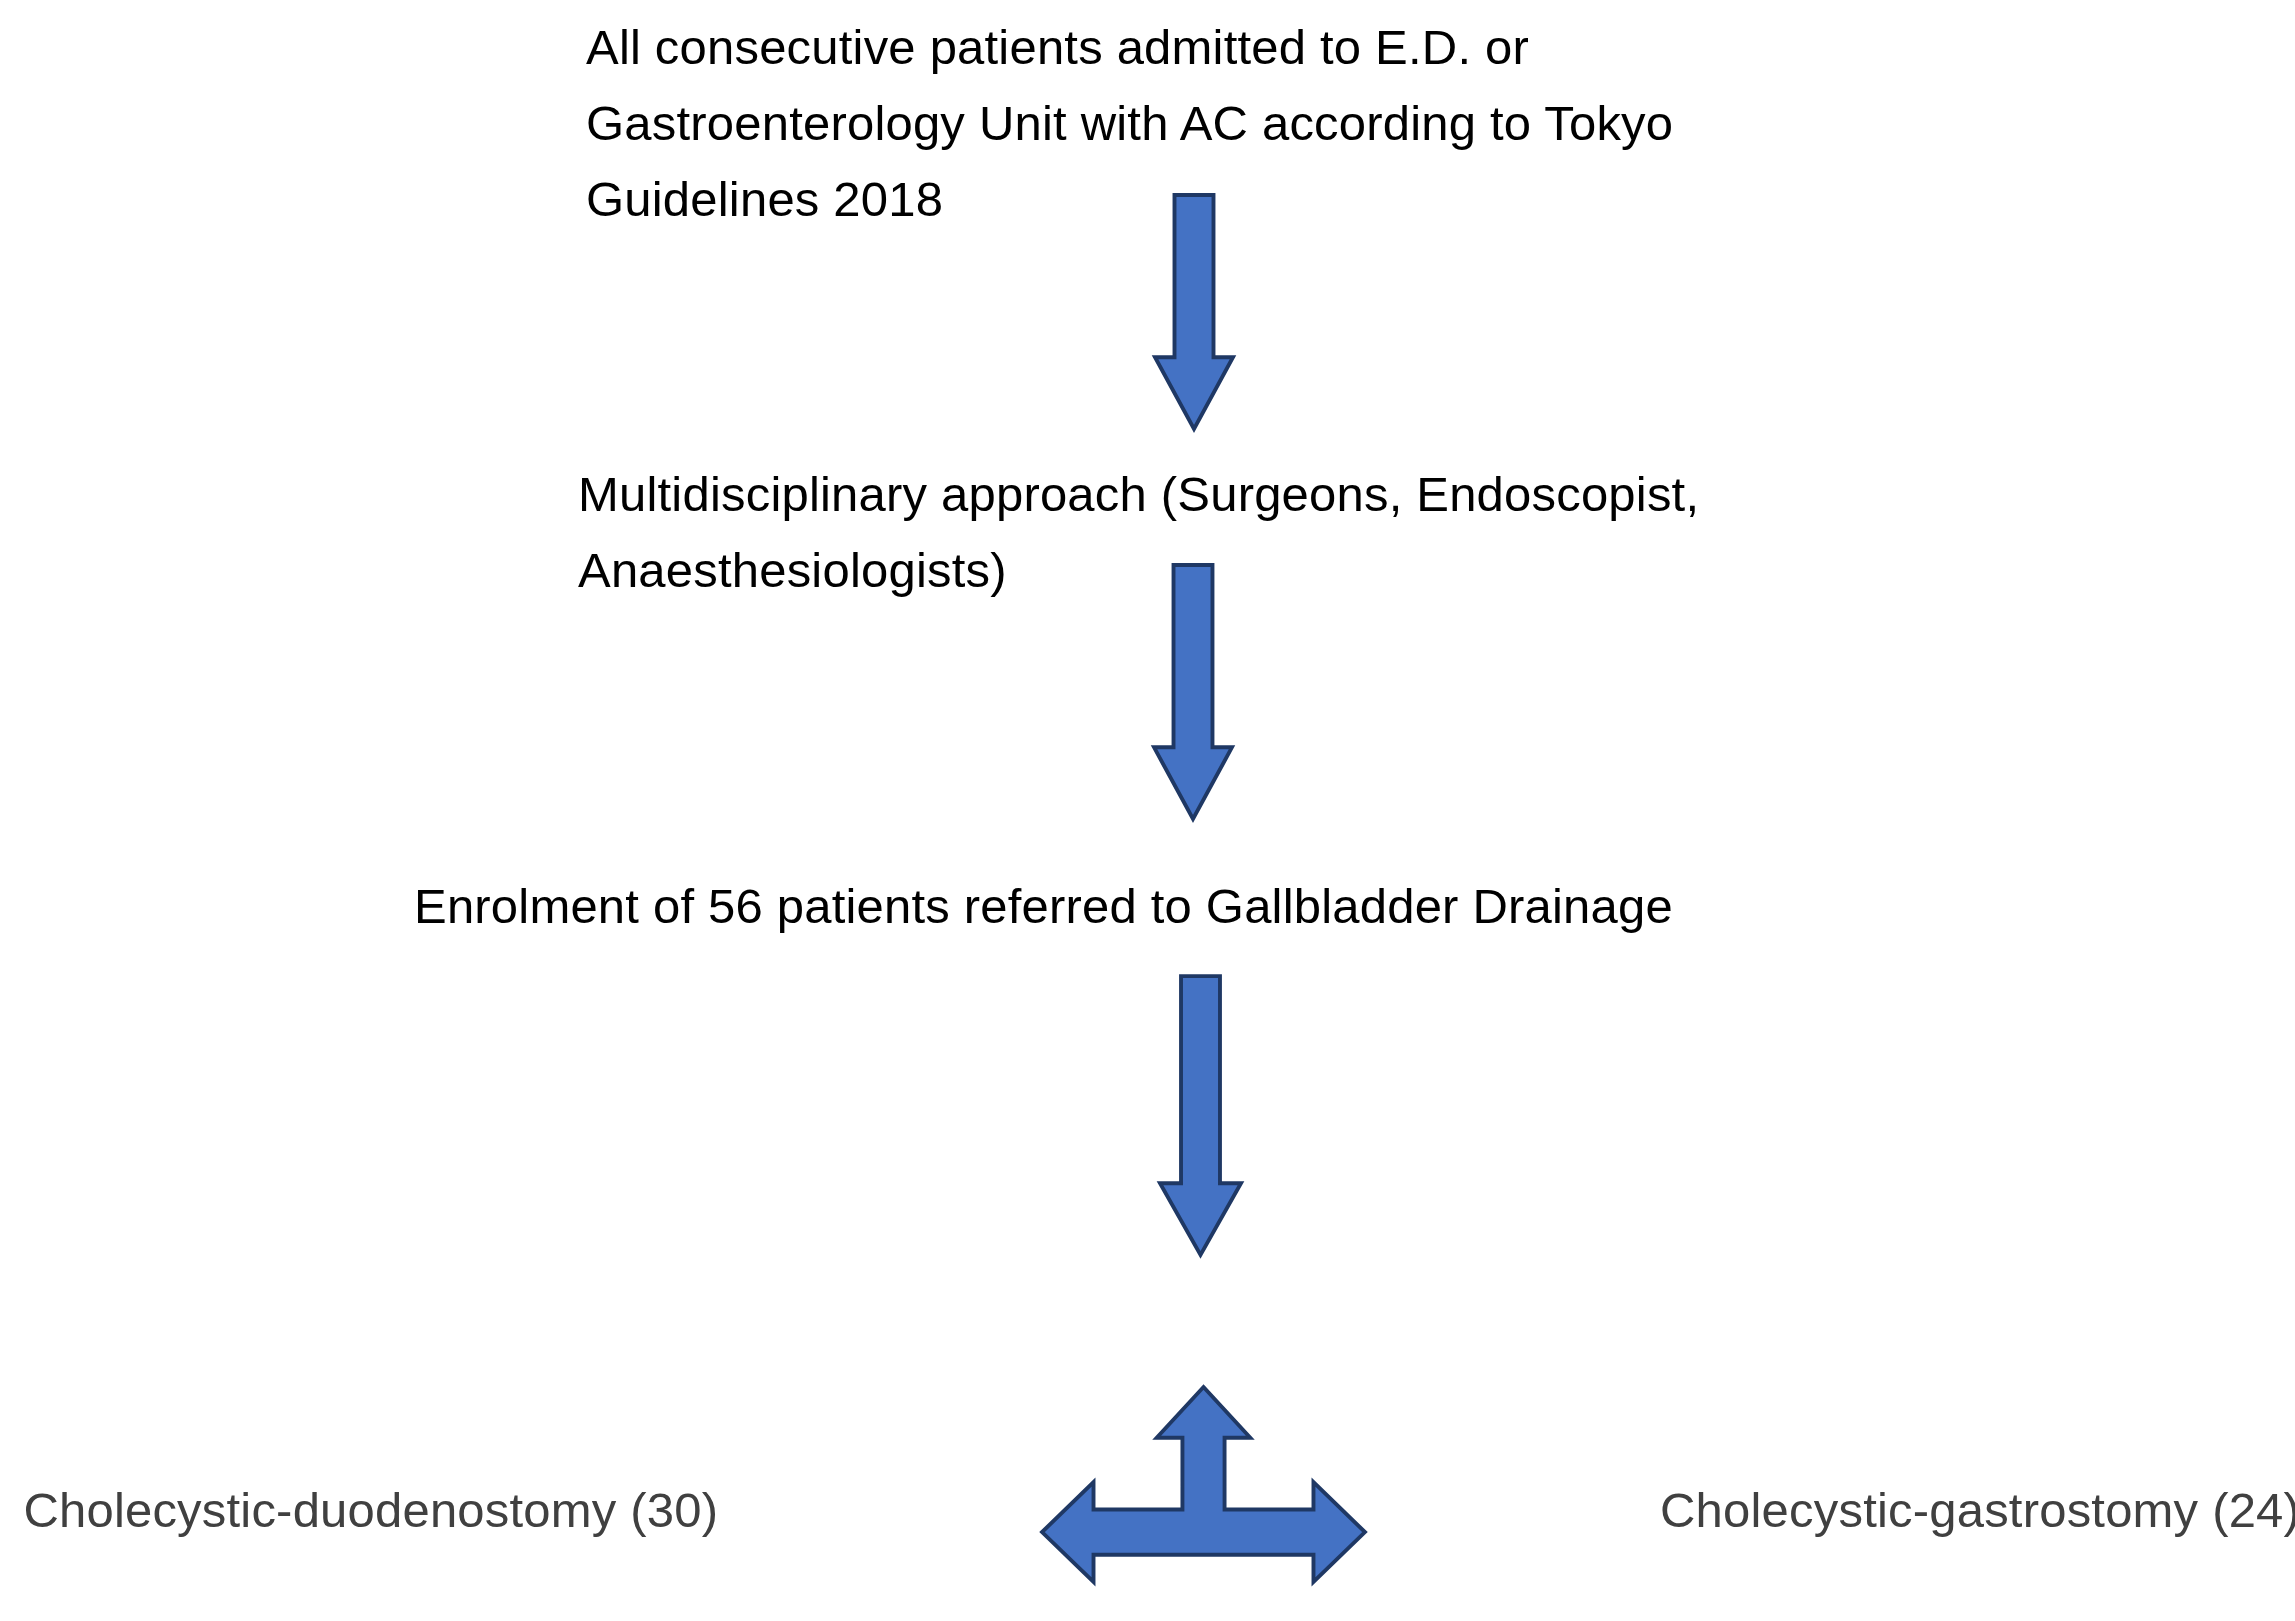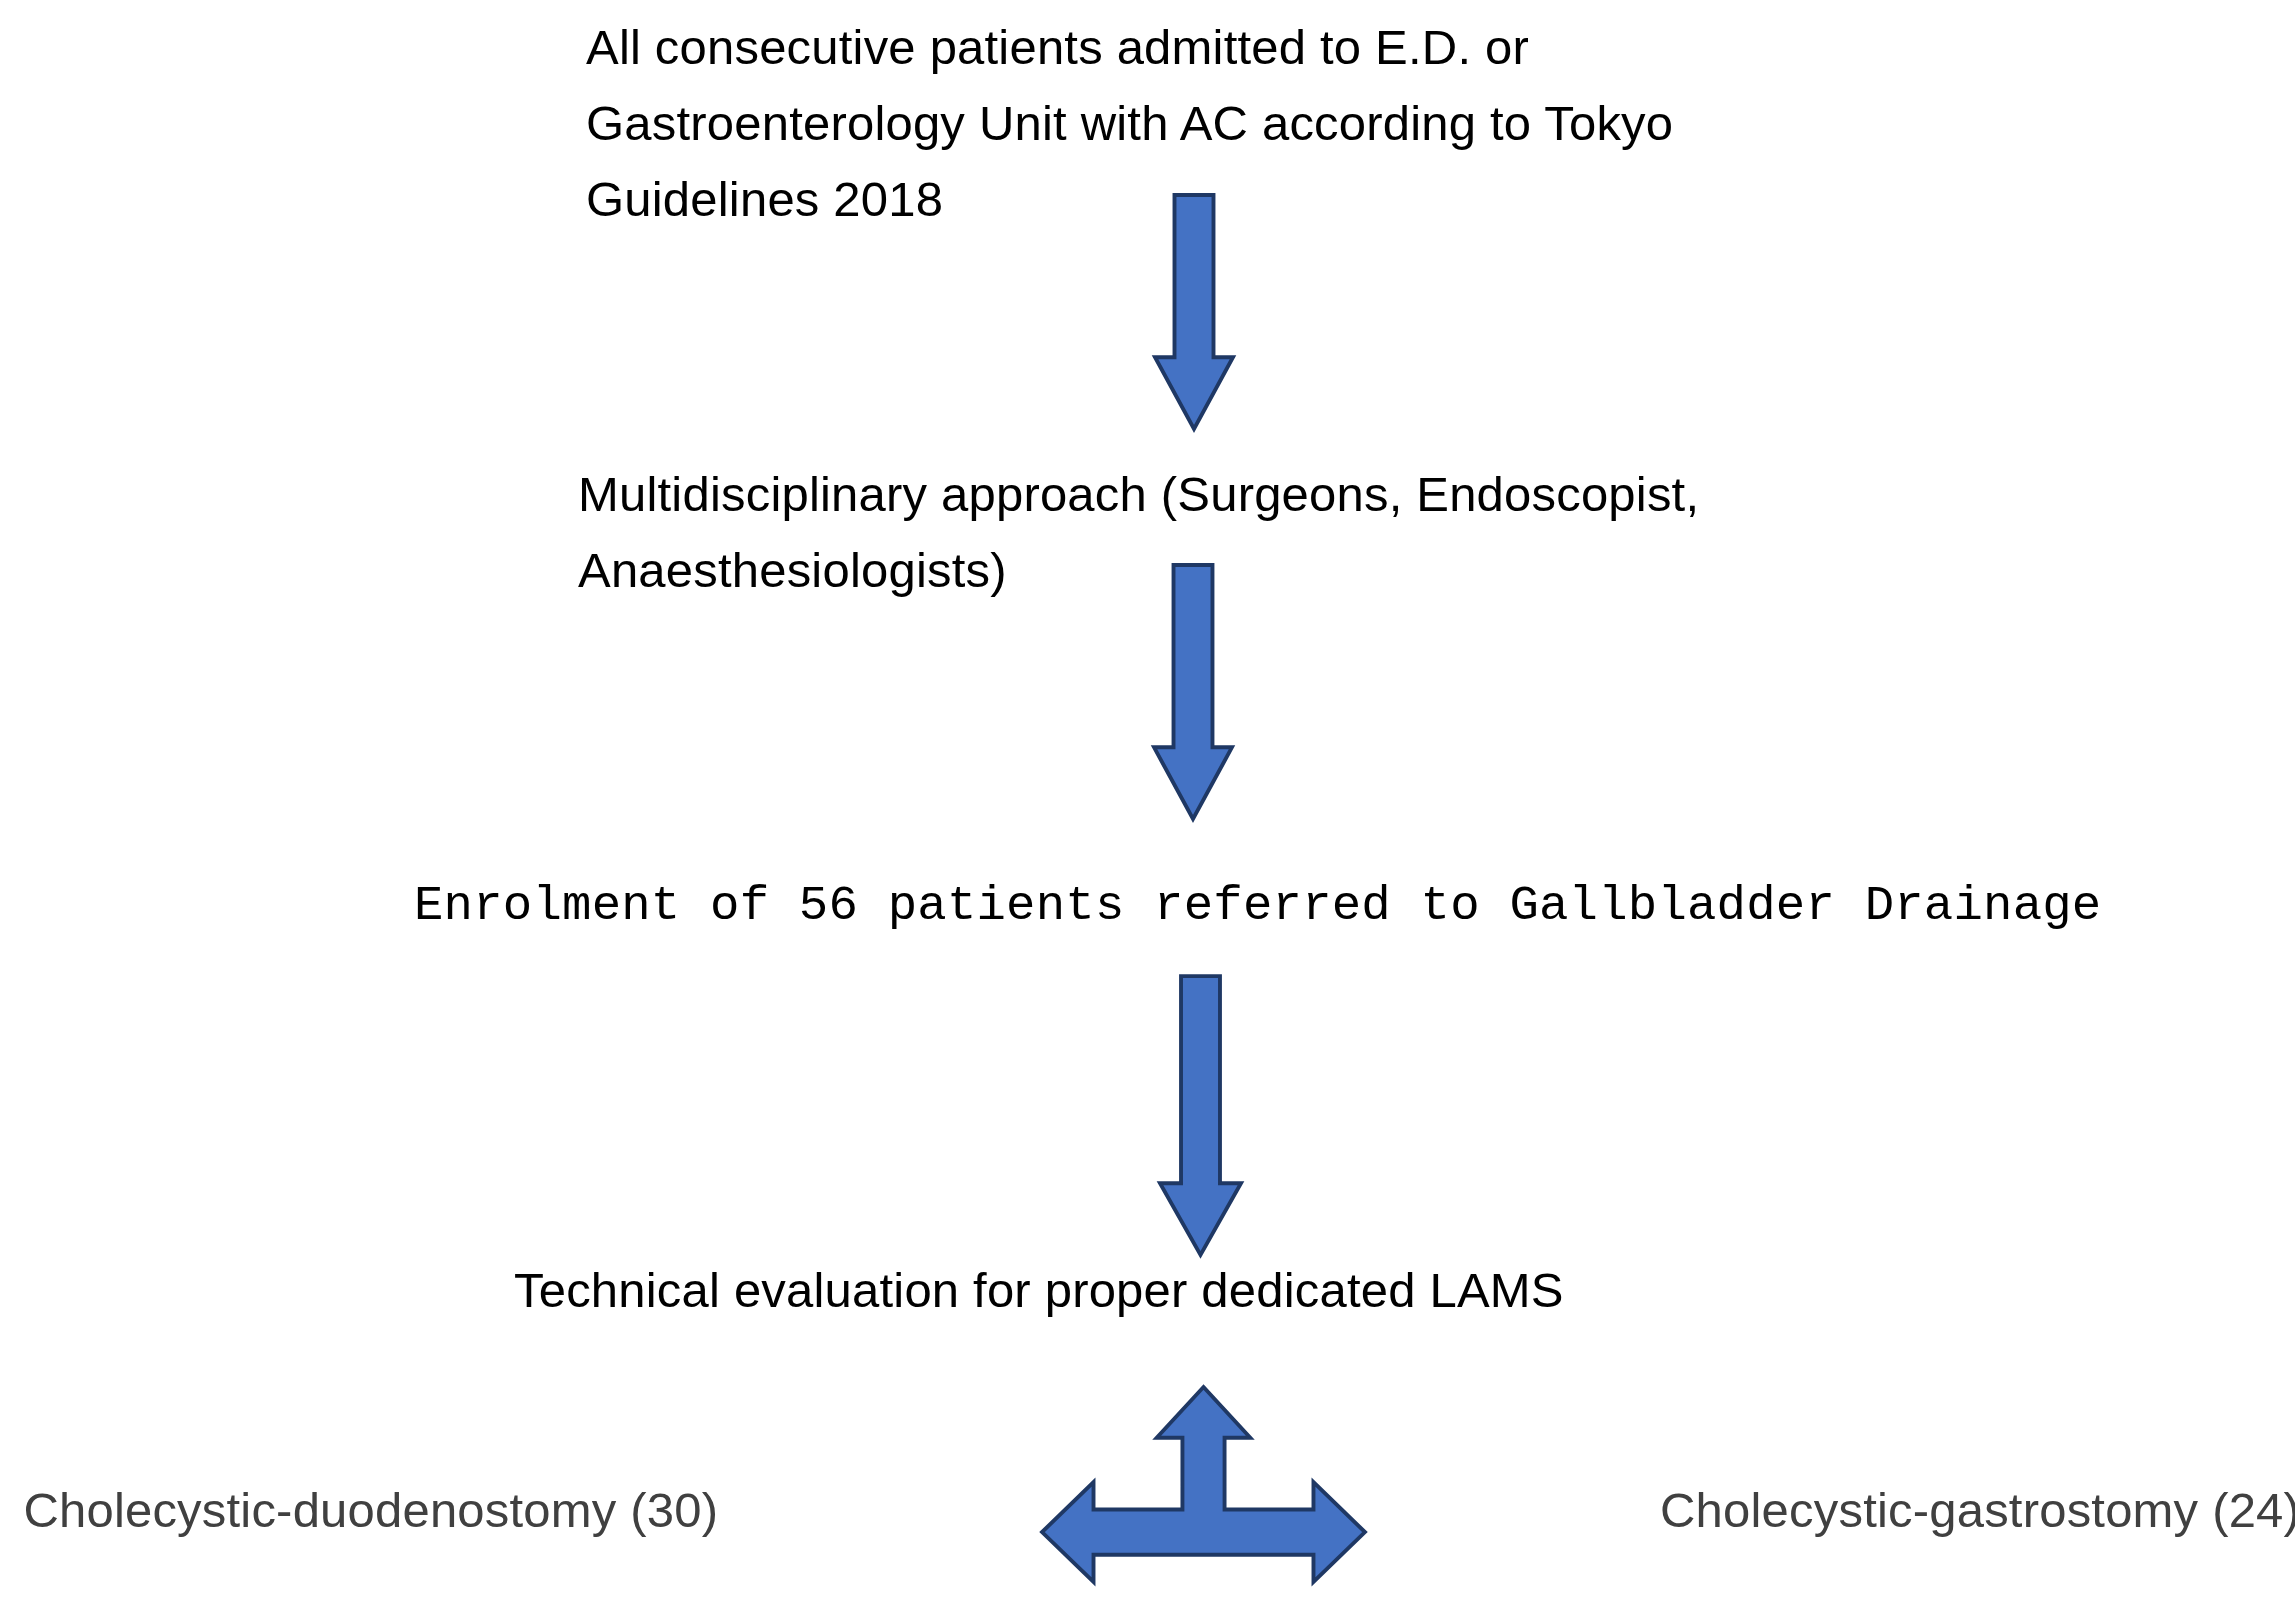--- a/index.html
+++ b/index.html
@@ -32,21 +32,21 @@
     color: #404040;
     letter-spacing: 0.2px;
   }
   .arrow-svg {
     position: absolute;
     overflow: visible;
   }
   
   #step-1 { left: 578px;  top: 9.4px; margin-left: 8px;  }
   #step-2 { left: 542px;  top: 456px; margin-left: 36px; }
-  #step-3 { left: 414px;  top: 868px; font-family: Liberation Mono, monospace;}
+  #step-3 { left: 414px;  top: 868px;}
   #step-4 { left: 514px;  top: 1252px;}
   
   #down-arrow-1 { left: 1155px; top: 195px;  }
   #down-arrow-2 { left: 1154px; top: 565px;  }
   #down-arrow-3 { left: 1160px; top: 976px; }
   #three-way-arrow { left: 1042px; top: 1387px; }
   
   #outcome-left  { left: 23.4px;   top: 1472px; }
   #outcome-right { left: 1660px; top: 1472px; }
 </style>
@@ -69,21 +69,20 @@
   <svg class="arrow-svg" id="down-arrow-2" width="78" height="254" viewBox="0 0 100 326" aria-hidden="true">
     <polygon points="25,0 75,0 75,234 100,234 50,326 0,234 25,234" stroke-width="5" stroke-linejoin="miter" fill="#4472c4" stroke="#1f3864"></polygon>
   </svg>
 
   <div class="step-text" id="step-3">Enrolment of 56 patients referred to Gallbladder Drainage</div>
 
   <svg class="arrow-svg" id="down-arrow-3" width="81" height="279" viewBox="0 0 104 358" aria-hidden="true">
     <polygon points="27,0 77,0 77,266 104,266 52,358 0,266 27,266" stroke-width="5" stroke-linejoin="miter" fill="#4472c4" stroke="#1f3864"></polygon>
   </svg>
 
-  <div class="step-text" id="step-4">Technical evaluation for proper dedicated LAMS</div>
 
   <svg class="arrow-svg" id="three-way-arrow" width="323" height="195" viewBox="0 0 414 250" aria-hidden="true">
     <polygon points="207,0 267,65 234,65 234,157 348,157 348,122 414,186 348,250 348,215 66,215 66,250 0,186 66,122 66,157 180,157 180,65 147,65" stroke-width="5" stroke-linejoin="miter" fill="#4472c4" stroke="#1f3864"></polygon>
   </svg>
 
   <div class="outcome-label" id="outcome-left">Cholecystic-duodenostomy (30)</div>
 
   <div class="outcome-label" id="outcome-right">Cholecystic-gastrostomy (24)</div>
 
 </div>

